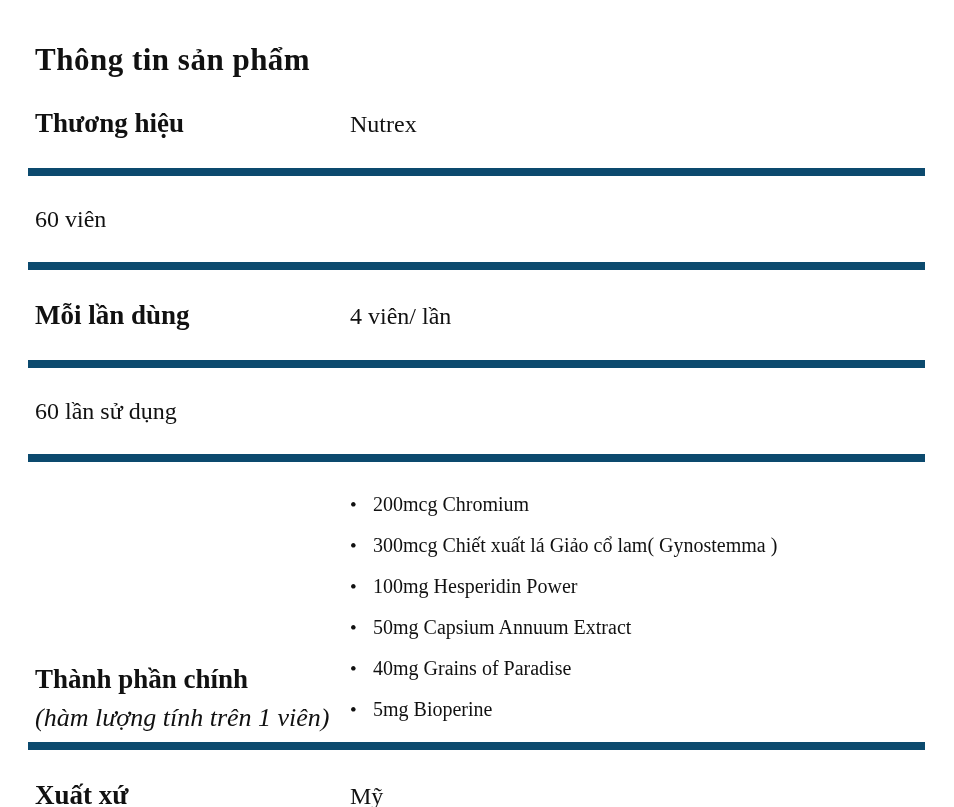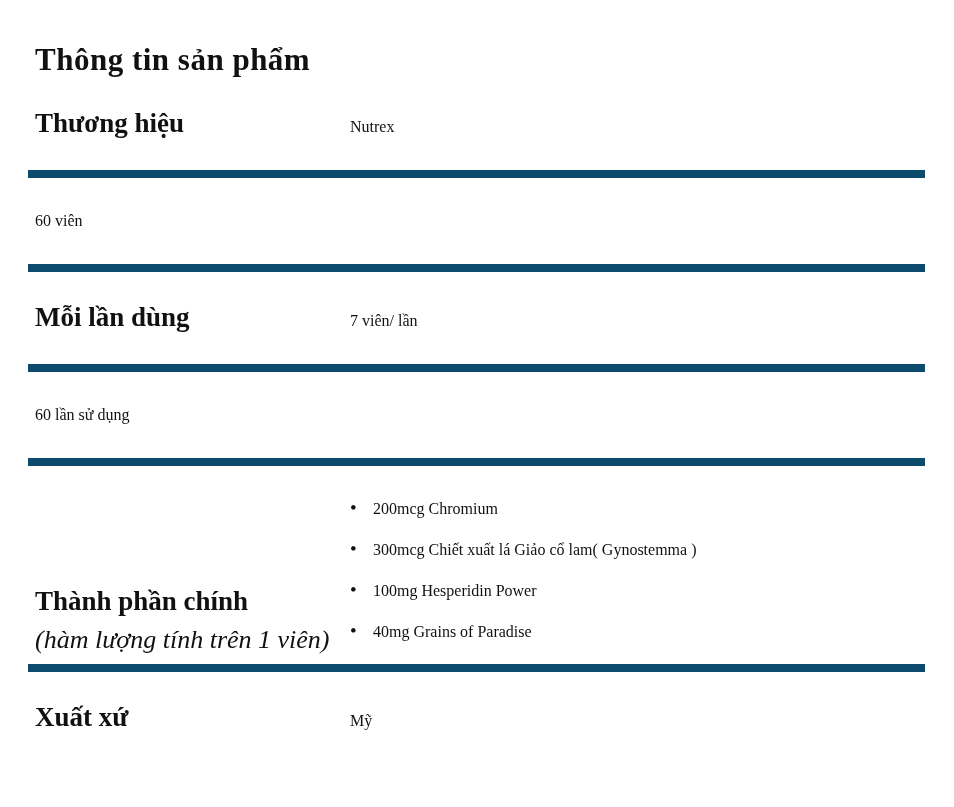--- a/index.html
+++ b/index.html
@@ -31,39 +31,39 @@
     border-bottom: 8px solid #0c4a6e;
   }
   .row.last { border-bottom: none; }
   .row-label {
     flex: 0 0 315px;
     font-size: 27px;
     line-height: 34px;
     font-weight: bold;
   }
   .row-value {
-    font-size: 16px;
+    font-size: 24px;
     line-height: 30px;
   }
   .row-ingredients {
     align-items: flex-end;
     padding-top: 22px;
     padding-bottom: 12px;
   }
   .label-wrap { flex: 0 0 315px; }
   .row-ingredients .row-label { flex: none; }
   .row-sublabel {
     margin-top: 10px;
     font-size: 26px;
     line-height: 24px;
     font-style: italic;
   }
   .bullets {
     list-style: none;
-    font-size: 16px;
+    font-size: 20px;
   }
   .bullets li {
     line-height: 40px;
     white-space: nowrap;
   }
   .bullets li::before {
     content: "\2022";
     display: inline-block;
     width: 23px;
     font-size: 19px;
@@ -80,37 +80,39 @@
     <div class="row-label">Thương hiệu</div>
     <div class="row-value">Nutrex</div>
   </div>
 
   <div class="row">
     <div class="row-value">60 viên</div>
   </div>
 
   <div class="row">
     <div class="row-label">Mỗi lần dùng</div>
-    <div class="row-value">7 viên/ lần</div>
+    <div class="row-value">4 viên/ lần</div>
   </div>
 
   <div class="row">
     <div class="row-value">60 lần sử dụng</div>
   </div>
 
   <div class="row row-ingredients">
     <div class="label-wrap">
       <div class="row-label">Thành phần chính</div>
       <div class="row-sublabel">(hàm lượng tính trên 1 viên)</div>
     </div>
     <ul class="bullets">
       <li>200mcg Chromium</li>
       <li>300mcg Chiết xuất lá Giảo cổ lam( Gynostemma )</li>
       <li>100mg Hesperidin Power</li>
+      <li>50mg Capsium Annuum Extract</li>
       <li>40mg Grains of Paradise</li>
+      <li>5mg Bioperine</li>
     </ul>
   </div>
 
   <div class="row last">
     <div class="row-label">Xuất xứ</div>
     <div class="row-value">Mỹ</div>
   </div>
 
 </div>
 

